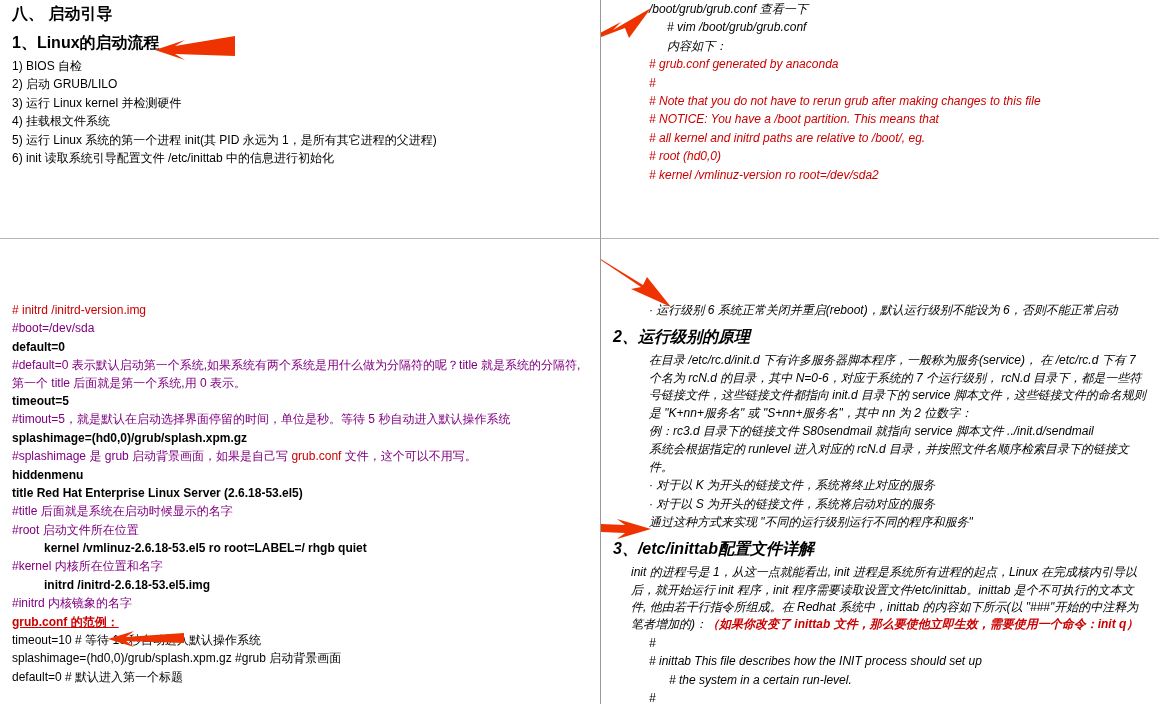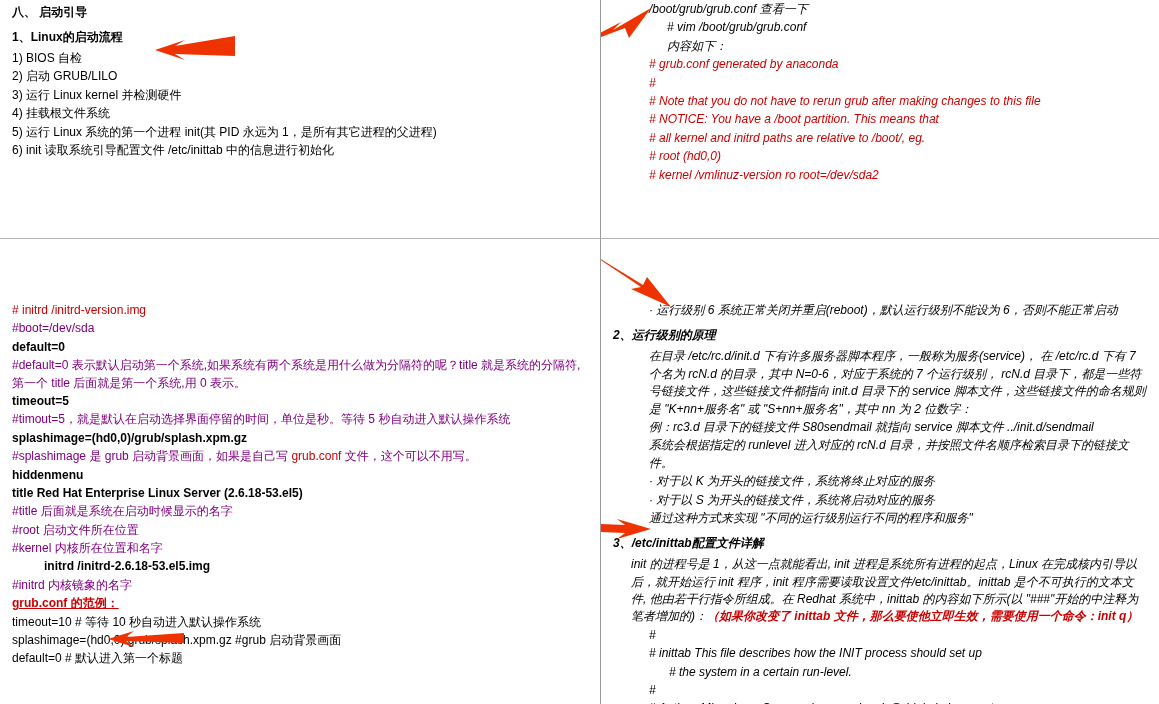--- a/index.html
+++ b/index.html
@@ -1,21 +1,21 @@
 <!DOCTYPE html>
 <html><head>
 <meta charset="utf-8">
 <style>
 body { margin:0; font-family: "Microsoft YaHei", Arial, sans-serif; font-size:12px; color:#000; background:#fff; width:1159px;}
 .grid { display:grid; grid-template-columns:600px 559px; grid-template-rows:238px 466px;}
 .cell { padding:0 12px 6px 12px; position:relative; overflow:hidden; box-sizing:border-box;}
 .cell.bl { border-left:1px solid #999;font-style:italic;}
 .cell.bt { border-top:1.5px solid #b5b5b5;}
-h2 { font-size:12px; font-weight:bold; margin:4px 0;}
-h3 { font-size:12px; font-weight:bold; margin:8px 0 4px 0;}
+h2 { font-size:16px; font-weight:bold; margin:4px 0;}
+h3 { font-size:16px; font-weight:bold; margin:8px 0 4px 0;}
 .list { line-height:1.6;}
 .red { color:#c00;}
 .purple { color:#800080;}
 .blue { color:#000000;}
 .bold { font-weight:bold;}
 .small-ind { padding-left:32px;}
 .p { margin:1px 0; line-height:1.45;}
 .indent1 { padding-left:18px;}
 .indent2 { padding-left:36px;}
 .indent3 { padding-left:56px;}
@@ -69,20 +69,21 @@
   <div class="p blue bold">default=0</div>
   <div class="p purple">#default=0 表示默认启动第一个系统,如果系统有两个系统是用什么做为分隔符的呢？title 就是系统的分隔符,第一个 title 后面就是第一个系统,用 0 表示。</div>
   <div class="p blue bold">timeout=5</div>
   <div class="p purple">#timout=5，就是默认在启动选择界面停留的时间，单位是秒。等待 5 秒自动进入默认操作系统</div>
   <div class="p blue bold">splashimage=(hd0,0)/grub/splash.xpm.gz</div>
   <div class="p"><span class="purple">#splashimage 是 grub 启动背景画面，如果是自己写 </span><span class="red">grub.conf</span><span class="purple"> 文件，这个可以不用写。</span></div>
   <div class="p blue bold">hiddenmenu</div>
   <div class="p blue bold">title Red Hat Enterprise Linux Server (2.6.18-53.el5)</div>
   <div class="p purple">#title 后面就是系统在启动时候显示的名字</div>
   <div class="p purple">#root 启动文件所在位置</div>
+  <div class="p blue bold small-ind">kernel /vmlinuz-2.6.18-53.el5 ro root=LABEL=/ rhgb quiet</div>
   <div class="p purple">#kernel 内核所在位置和名字</div>
   <div class="p blue bold small-ind">initrd /initrd-2.6.18-53.el5.img</div>
   <div class="p purple">#initrd 内核镜象的名字</div>
   <div class="p bold"><span class="redu">grub.conf 的范例：</span></div>
   <div class="p">timeout=10       # 等待 10 秒自动进入默认操作系统</div>
   <div class="p">splashimage=(hd0,0)/grub/splash.xpm.gz #grub 启动背景画面</div>
   <div class="p">default=0        # 默认进入第一个标题</div>
 
   <svg class="arrow" style="top:392px;left:108px" width="76" height="16">
         <polygon points="76,2 18,6 26,0 0,8 26,16 18,10 76,12" fill="#e30"></polygon>

